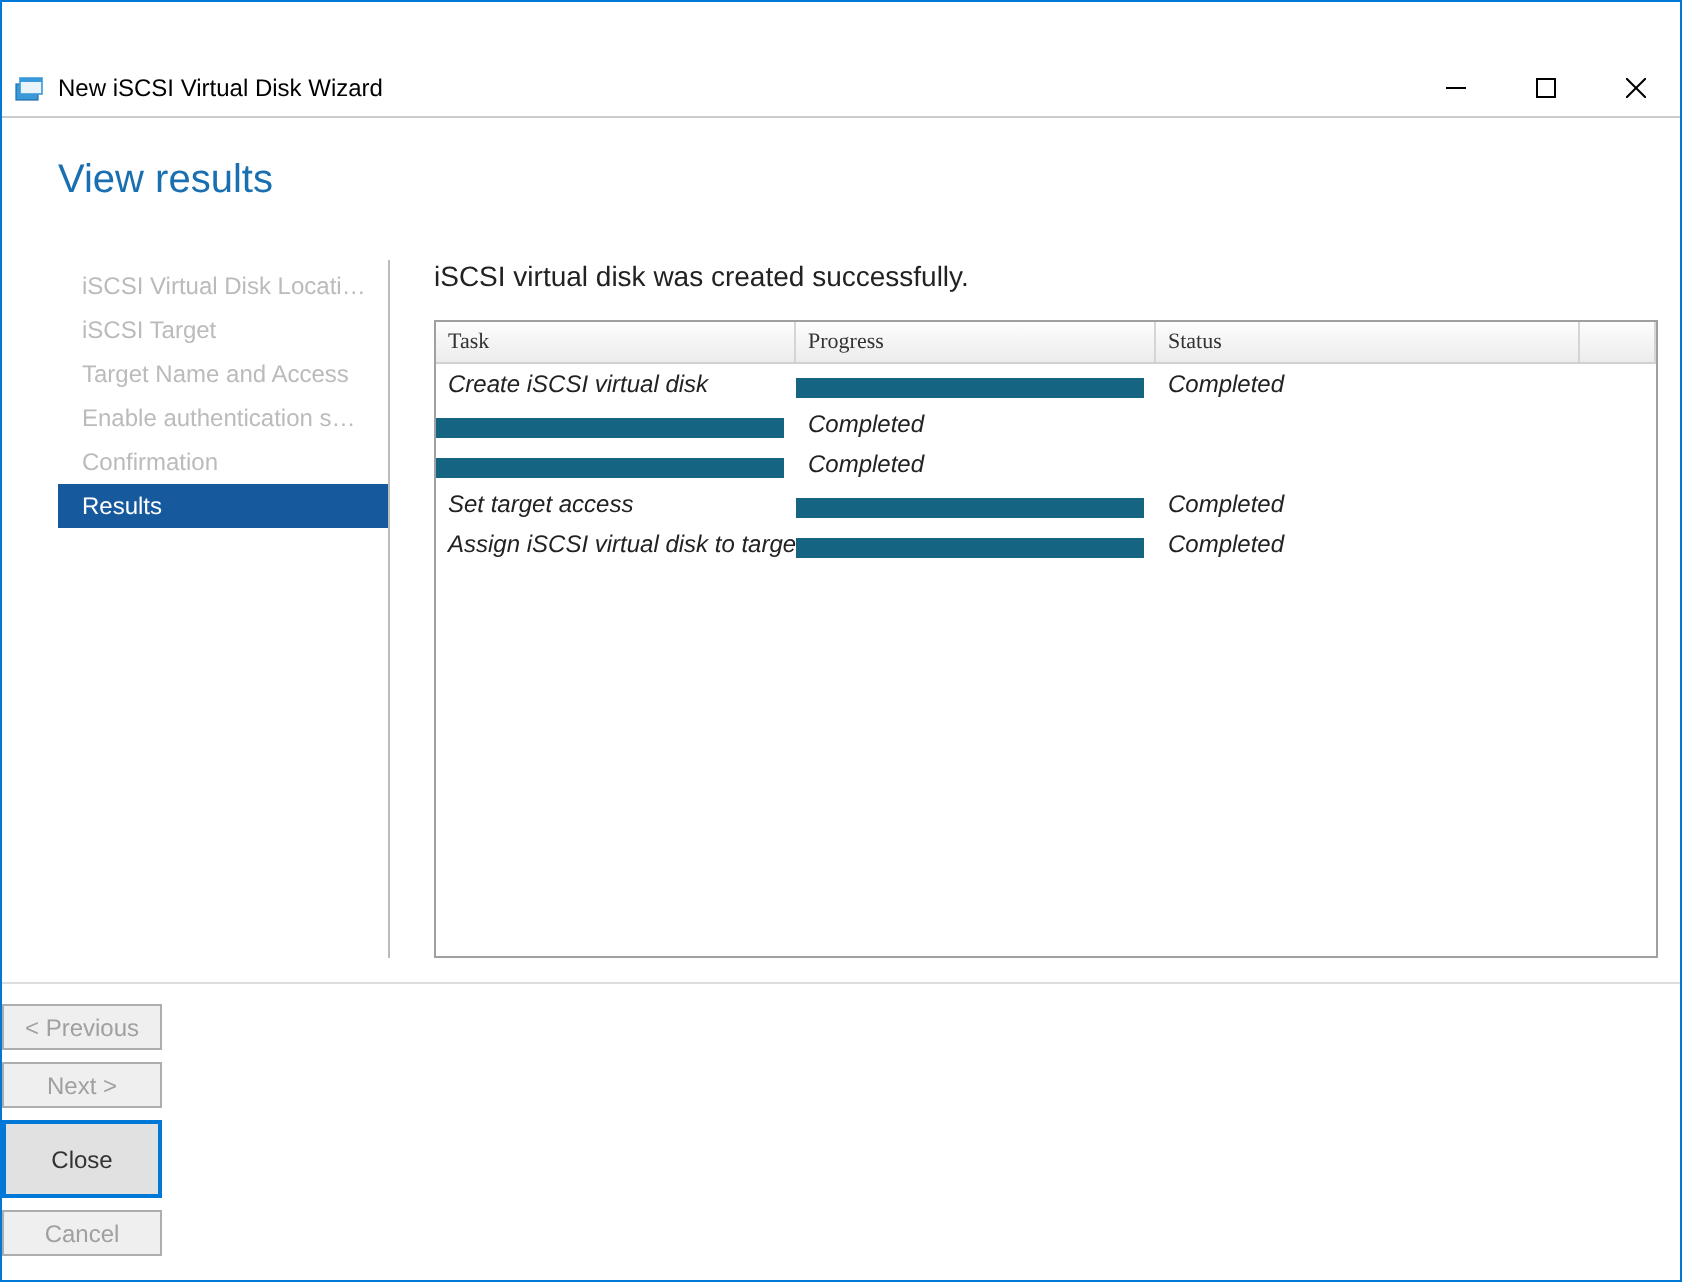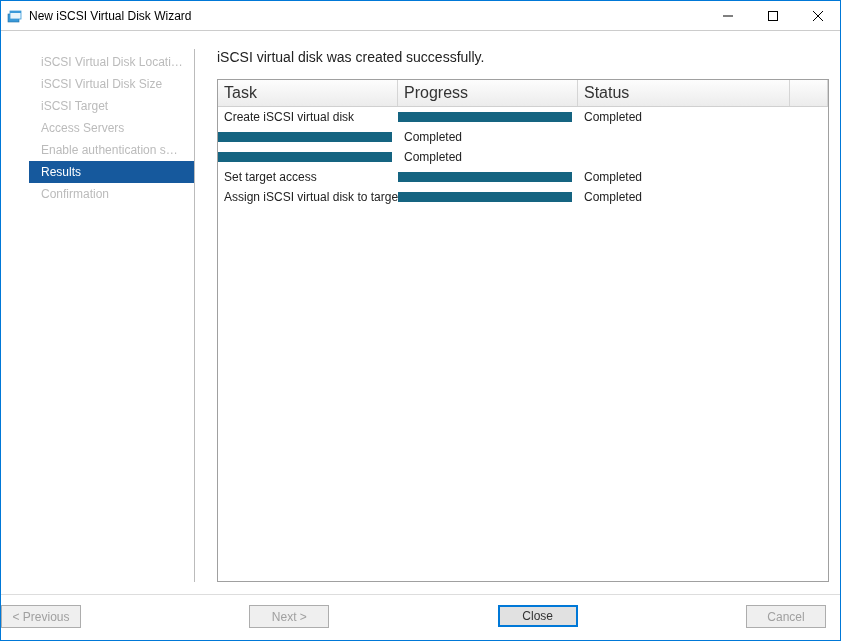--- a/index.html
+++ b/index.html
@@ -16,20 +16,21 @@
       border: 1px solid #0078d7;
       display: flex;
       flex-direction: column;
     }
     .titlebar {
       height: 30px;
       display: flex;
       align-items: center;
       padding: 0 0 0 6px;
       border-bottom: 1px solid #ccc;
+      margin-top: 28px;
     }
     .titlebar-icon {
       width: 16px;
       height: 16px;
       margin-right: 6px;
       display: flex;
       align-items: center;
       justify-content: center;
     }
     .titlebar-title {
@@ -101,42 +102,44 @@
       border: 1px solid #a0a0a0;
       flex: 1;
       display: flex;
       flex-direction: column;
       min-height: 0;
     }
     .task-header {
       display: flex;
       background: linear-gradient(#fdfdfd, #ececec);
       border-bottom: 1px solid #d0d0d0;
-      font-size: 16px;
+      font-size: 11px;
       color: #333;
+      font-family: Liberation Serif, serif;
     }
     .task-header .th {
       padding: 4px 6px;
       border-right: 1px solid #d5d5d5;
     }
     .th-task { width: 180px; }
     .th-progress { width: 180px; }
     .th-status { flex: 1; }
     .th-last { width: 38px; border-right: none;}
     .task-rows {
       flex: 1;
       overflow: auto;
       background: #fff;
     }
     .task-row {
       display: flex;
-      align-items: center;
+      align-items: flex-end;
       padding: 2px 0;
       font-size: 12px;
       color: #222;
+      font-style: italic;
     }
     .td-task {
       width: 180px;
       padding: 1px 6px;
       white-space: nowrap;
       overflow: hidden;
     }
     .td-progress {
       width: 180px;
       padding: 1px 6px 1px 0;
@@ -147,43 +150,44 @@
       width: 100%;
     }
     .td-status {
       flex: 1;
       padding: 1px 6px;
     }
     .footer {
       border-top: 1px solid #ddd;
       padding: 10px 14px 12px 0;
       display: flex;
-      justify-content: space-between;
+      justify-content: center;
       gap: 6px;
+      flex-direction: column;
     }
     .footer button {
       width: 80px;
       height: 23px;
       font-size: 12px;
       font-family: inherit;
       border: 1px solid #adadad;
       background: #e1e1e1;
       color: #333;
       cursor: pointer;
     }
     .footer button:disabled {
       color: #a0a0a0;
       background: #efefef;
       cursor: default;
     }
     .footer button.primary {
       border: 2px solid #0078d7;
       background: #e1e1e1;
       width: 80px;
-      height: 22px;
+      height: 39px;
     }
   </style>
 </head>
 <body>
 
 <div class="titlebar">
   <div class="titlebar-icon">
     <svg width="16" height="16" viewBox="0 0 16 16">
       <rect x="1" y="6" width="11" height="8" fill="#3a99d8" stroke="#1f6fa8" stroke-width="0.6"></rect>
       <rect x="3" y="3" width="11" height="8" fill="#e8f4fa" stroke="#3a99d8" stroke-width="0.8"></rect>
@@ -205,31 +209,33 @@
     <div class="titlebar-btn">
       <svg width="10" height="10">
         <line x1="0" y1="0" x2="10" y2="10" stroke="#000" stroke-width="1"></line>
         <line x1="10" y1="0" x2="0" y2="10" stroke="#000" stroke-width="1"></line>
       </svg>
     </div>
   </div>
 </div>
 
 <div class="content">
+  <div class="page-header">
+    <div class="page-title">View results</div>
+  </div>
 
   <div class="main-area">
 
     <div class="sidebar">
       <div class="sidebar-item">iSCSI Virtual Disk Location</div>
-      <div class="sidebar-item">iSCSI Virtual Disk Size</div>
       <div class="sidebar-item">iSCSI Target</div>
-      <div class="sidebar-item">Access Servers</div>
+      <div class="sidebar-item">Target Name and Access</div>
       <div class="sidebar-item">Enable authentication ser...</div>
+      <div class="sidebar-item">Confirmation</div>
       <div class="sidebar-item active">Results</div>
-      <div class="sidebar-item">Confirmation</div>
     </div>
 
     <div class="detail-pane">
       <div class="detail-heading">iSCSI virtual disk was created successfully.</div>
 
       <div class="task-table">
         <div class="task-header">
           <div class="th th-task">Task</div>
           <div class="th th-progress">Progress</div>
           <div class="th th-status">Status</div>

